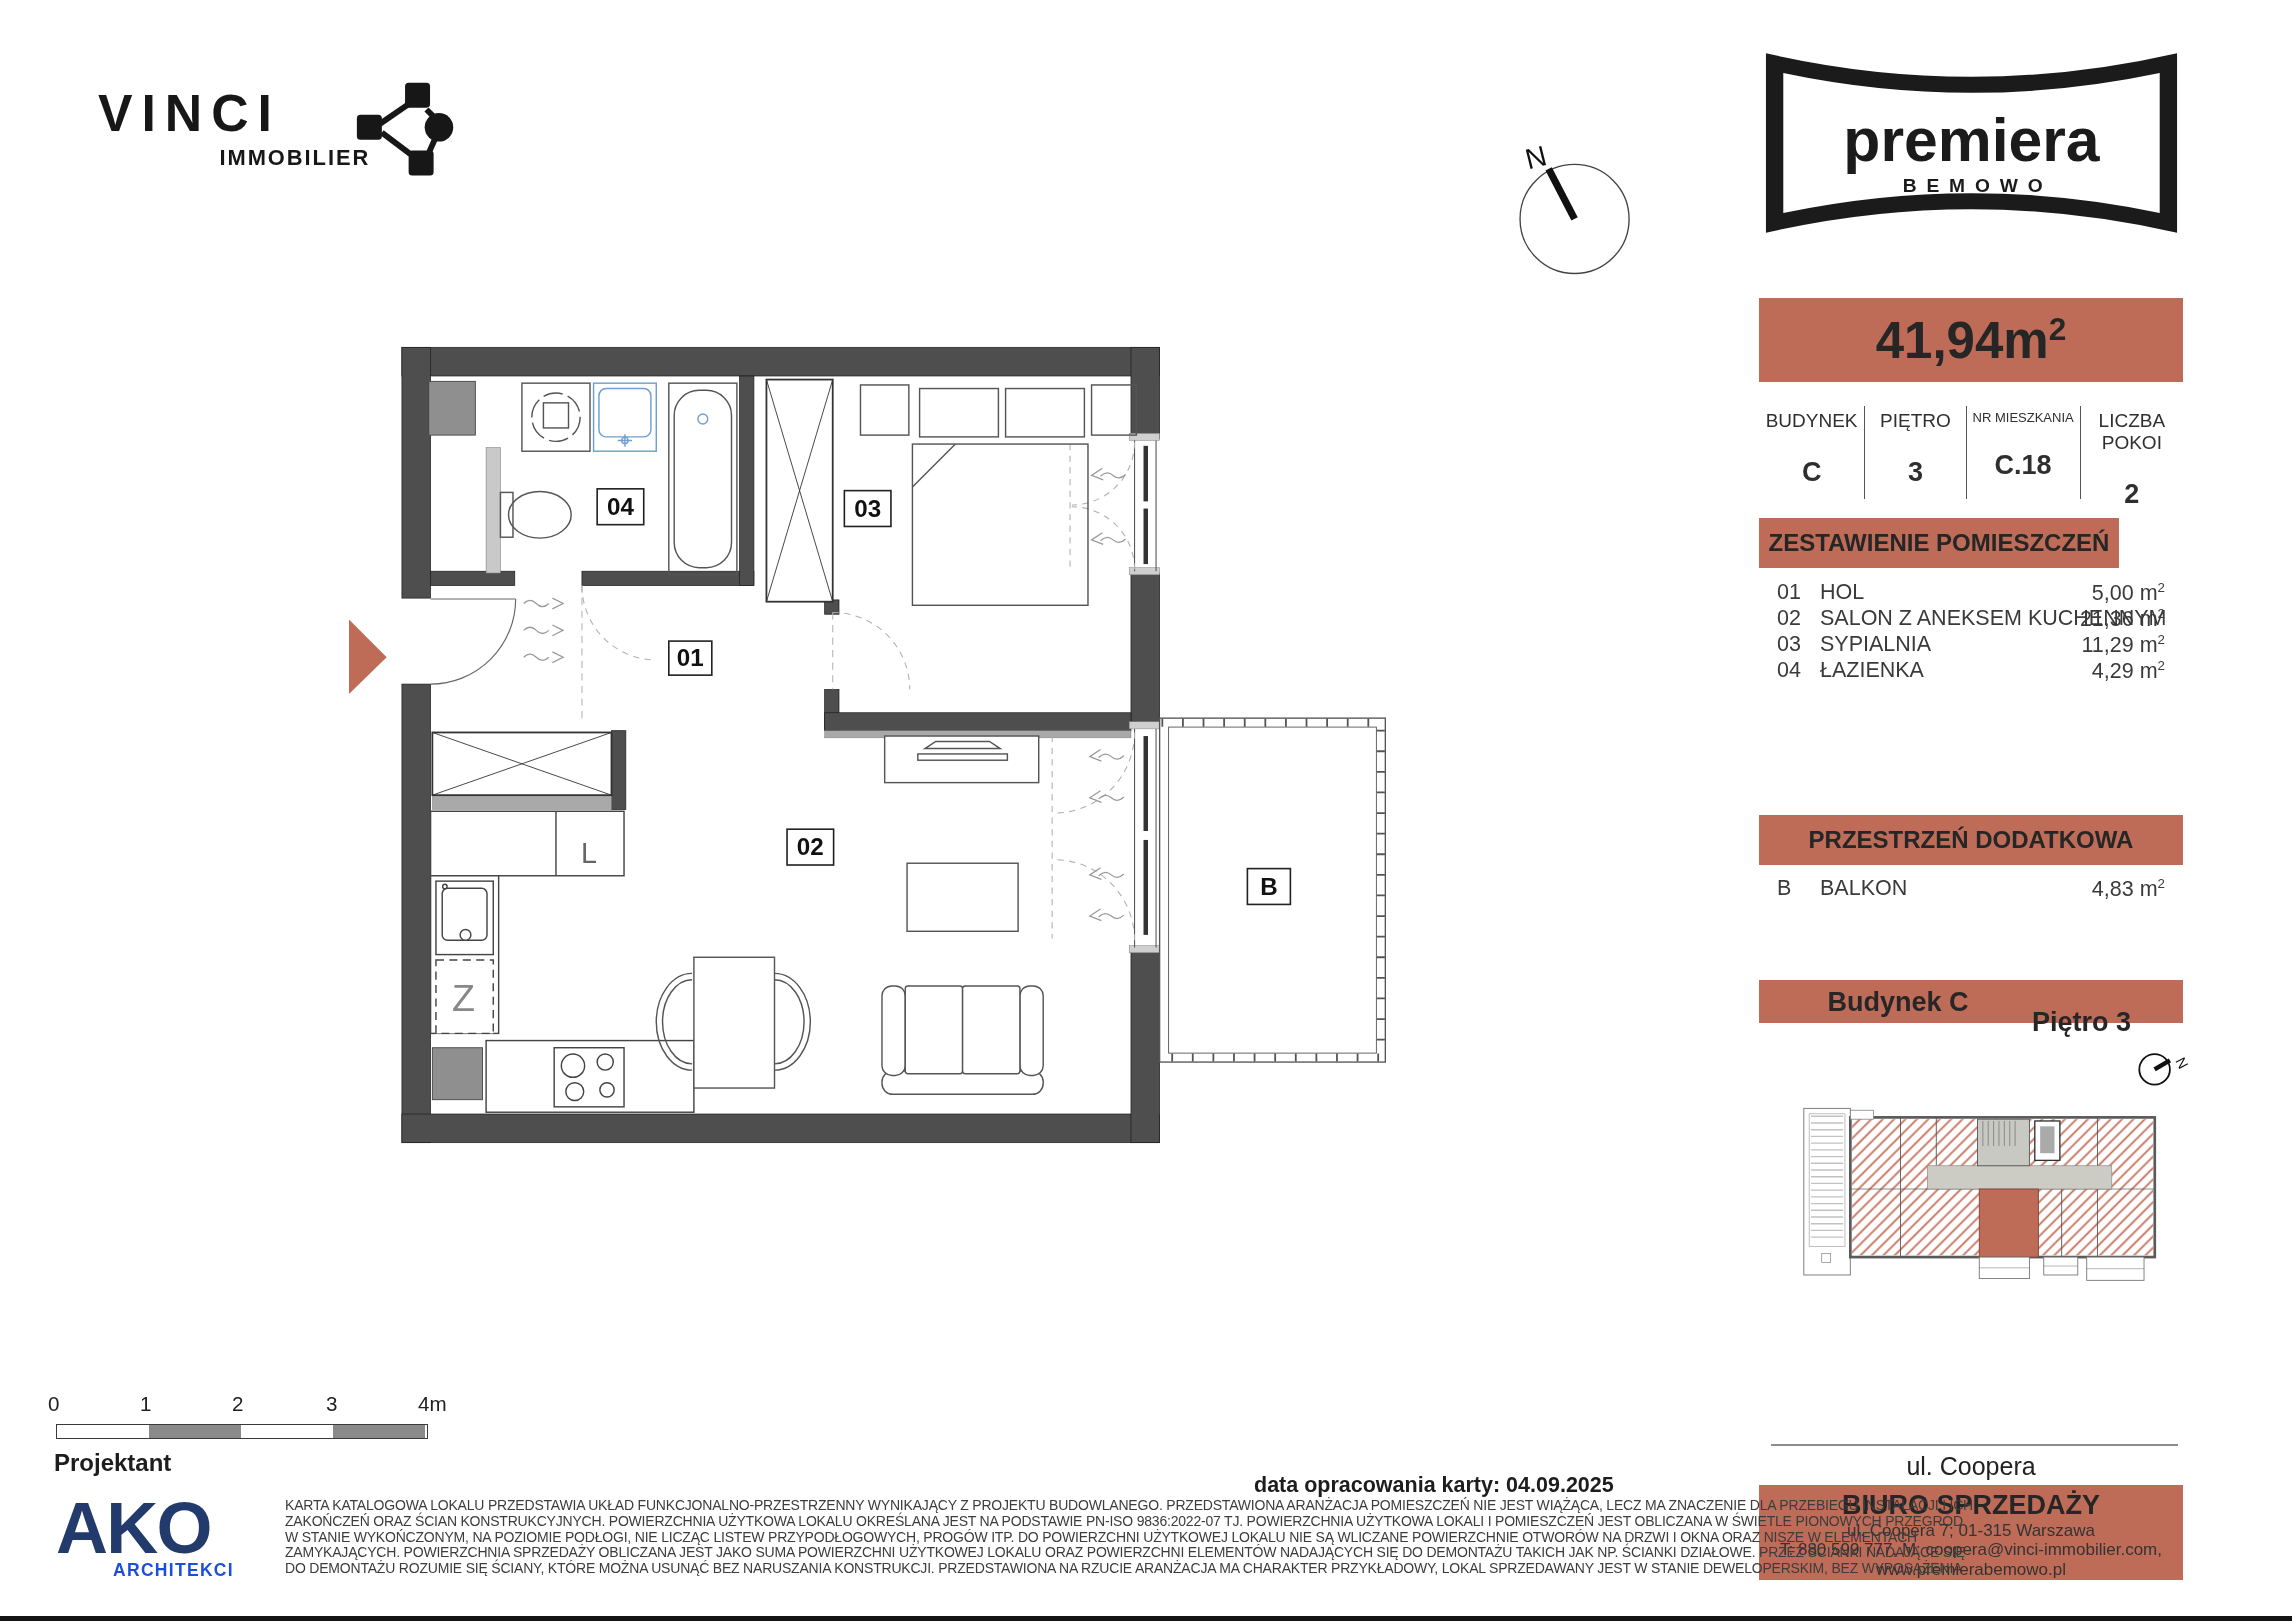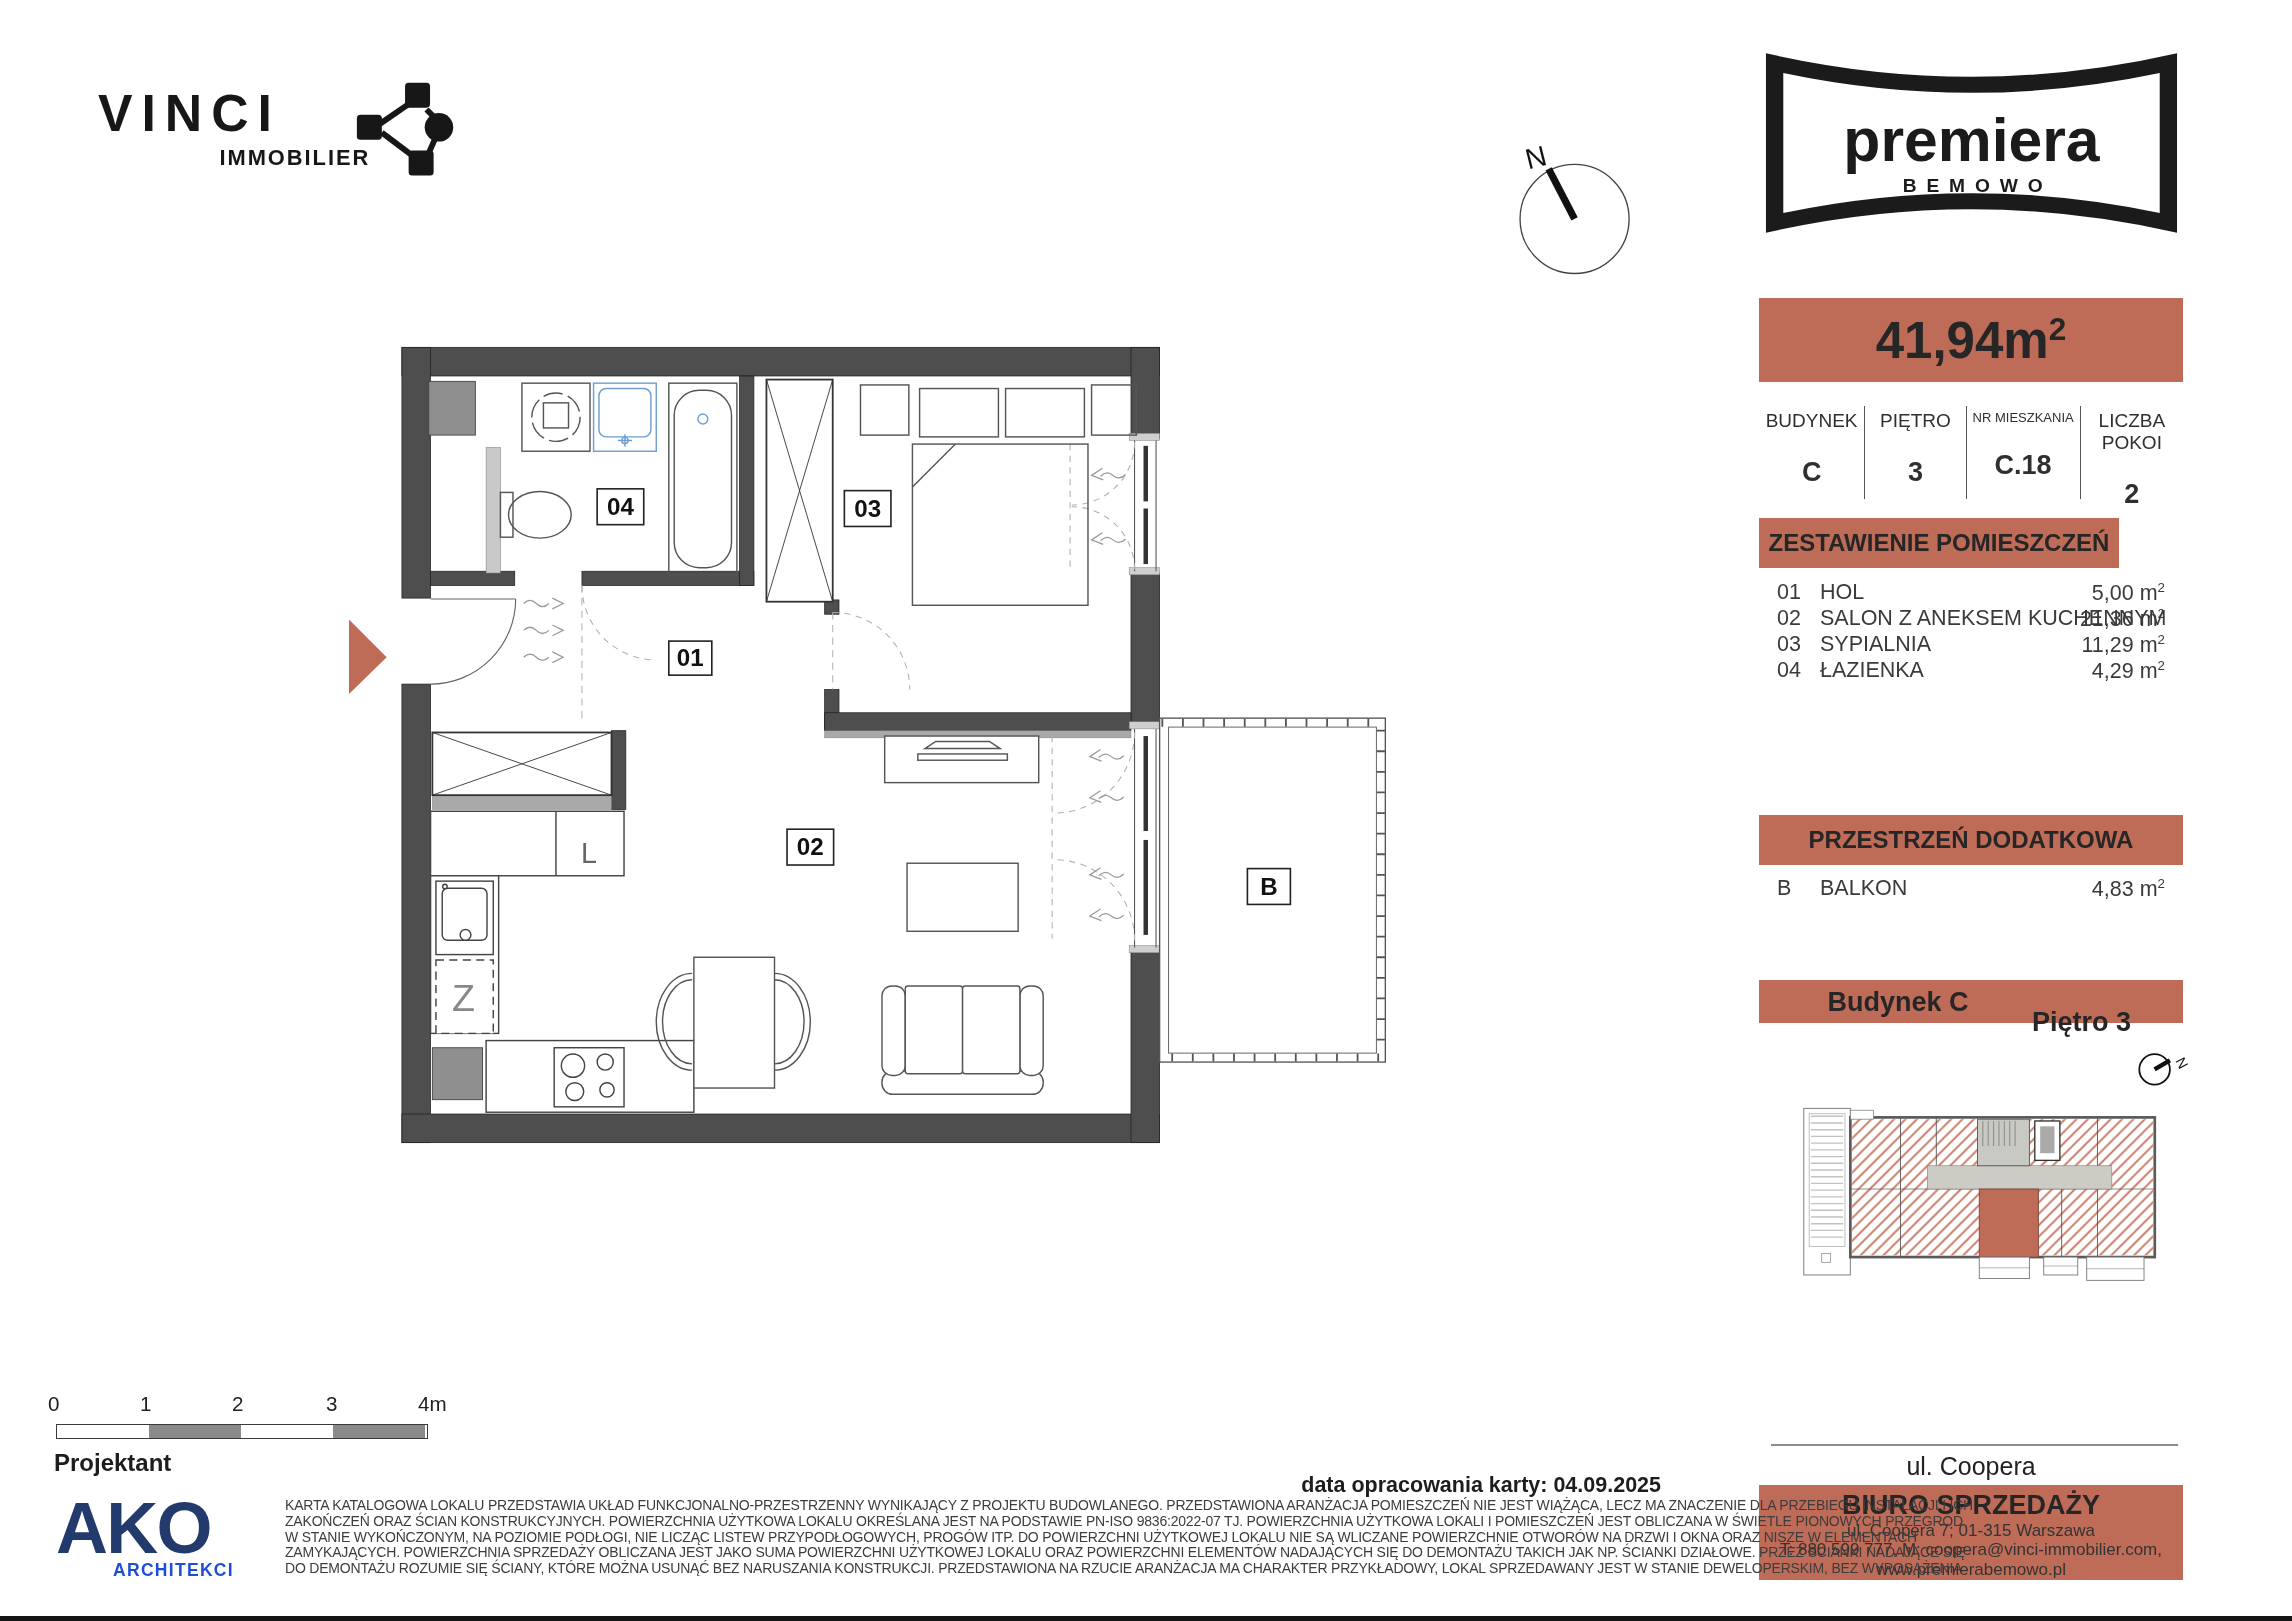--- a/index.html
+++ b/index.html
@@ -376,21 +376,21 @@
     <div style="width:92px;background:#fff;"></div>
     <div style="width:92px;background:#8a8a8a;"></div>
     <div style="width:92px;background:#fff;"></div>
     <div style="width:92px;background:#8a8a8a;"></div>
   </div>
 
   <div class="abs" style="left:54px;top:1449px;font-size:24px;font-weight:700;color:#1d1d1d;">Projektant</div>
   <div class="abs" style="left:56px;top:1487px;font-size:72px;font-weight:800;letter-spacing:-1.8px;color:#233A6C;">AKO</div>
   <div class="abs" style="left:113px;top:1560px;font-size:17.5px;font-weight:700;letter-spacing:1.3px;color:#1d4ed8;">ARCHITEKCI</div>
 
-  <div class="abs" style="left:1186px;top:1473px;width:475px;text-align:right;font-size:21.5px;font-weight:700;color:#1d1d1d;">data opracowania karty: 04.09.2025</div>
+  <div class="abs" style="left:1254px;top:1473px;width:475px;text-align:left;font-size:21.5px;font-weight:700;color:#1d1d1d;">data opracowania karty: 04.09.2025</div>
   <div class="disc" style="top:1497px;">KARTA KATALOGOWA LOKALU PRZEDSTAWIA UKŁAD FUNKCJONALNO-PRZESTRZENNY WYNIKAJĄCY Z PROJEKTU BUDOWLANEGO. PRZEDSTAWIONA ARANŻACJA POMIESZCZEŃ NIE JEST WIĄŻĄCA, LECZ MA ZNACZENIE DLA PRZEBIEGU INSTALACJI I ICH</div>
   <div class="disc" style="top:1513px;">ZAKOŃCZEŃ ORAZ ŚCIAN KONSTRUKCYJNYCH. POWIERZCHNIA UŻYTKOWA LOKALU OKREŚLANA JEST NA PODSTAWIE PN-ISO 9836:2022-07 TJ. POWIERZCHNIA UŻYTKOWA LOKALI I POMIESZCZEŃ JEST OBLICZANA W ŚWIETLE PIONOWYCH PRZEGRÓD</div>
   <div class="disc" style="top:1529px;">W STANIE WYKOŃCZONYM, NA POZIOMIE PODŁOGI, NIE LICZĄC LISTEW PRZYPODŁOGOWYCH, PROGÓW ITP. DO POWIERZCHNI UŻYTKOWEJ LOKALU NIE SĄ WLICZANE POWIERZCHNIE OTWORÓW NA DRZWI I OKNA ORAZ NISZE W ELEMENTACH</div>
   <div class="disc" style="top:1544px;">ZAMYKAJĄCYCH. POWIERZCHNIA SPRZEDAŻY OBLICZANA JEST JAKO SUMA POWIERZCHNI UŻYTKOWEJ LOKALU ORAZ POWIERZCHNI ELEMENTÓW NADAJĄCYCH SIĘ DO DEMONTAŻU TAKICH JAK NP. ŚCIANKI DZIAŁOWE. PRZEZ ŚCIANKI NADAJĄCE SIĘ</div>
   <div class="disc" style="top:1560px;">DO DEMONTAŻU ROZUMIE SIĘ ŚCIANY, KTÓRE MOŻNA USUNĄĆ BEZ NARUSZANIA KONSTRUKCJI. PRZEDSTAWIONA NA RZUCIE ARANŻACJA MA CHARAKTER PRZYKŁADOWY, LOKAL SPRZEDAWANY JEST W STANIE DEWELOPERSKIM, BEZ WYPOSAŻENIA</div>
 
   <div class="abs" style="left:0;top:1616px;width:2293px;height:5.4px;background:#141414;"></div>
 </div>
 
 

